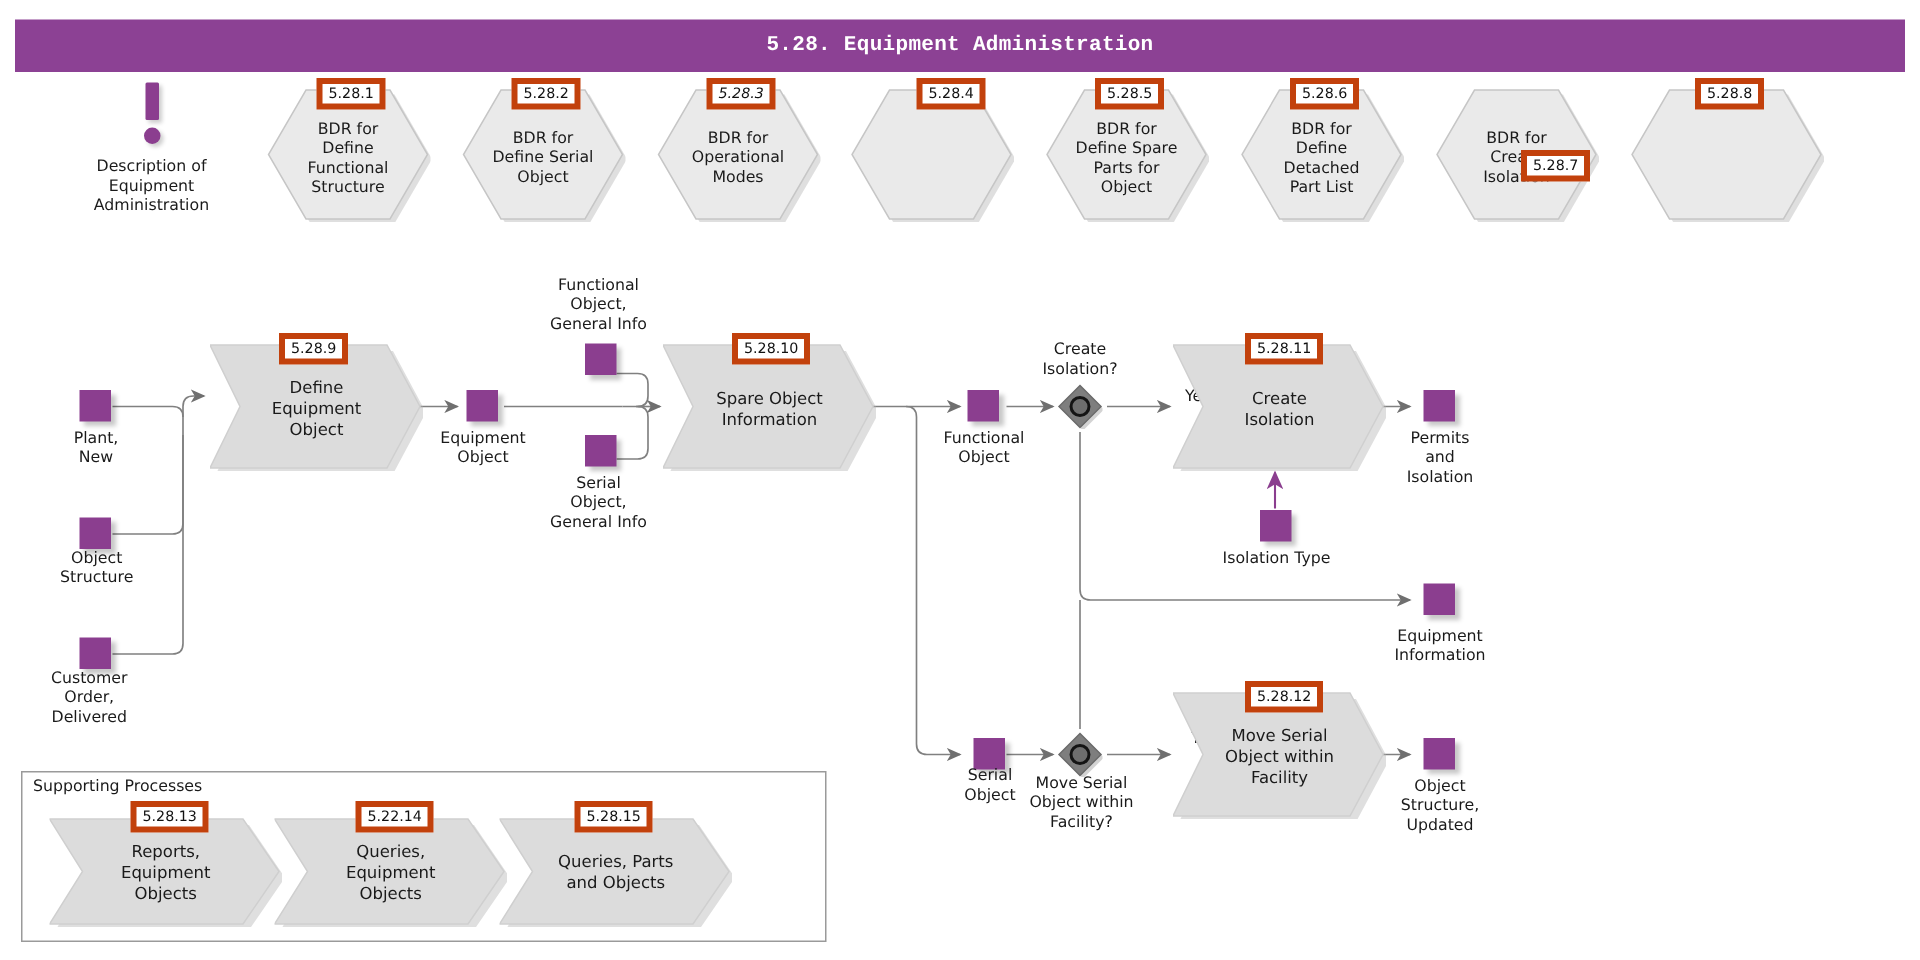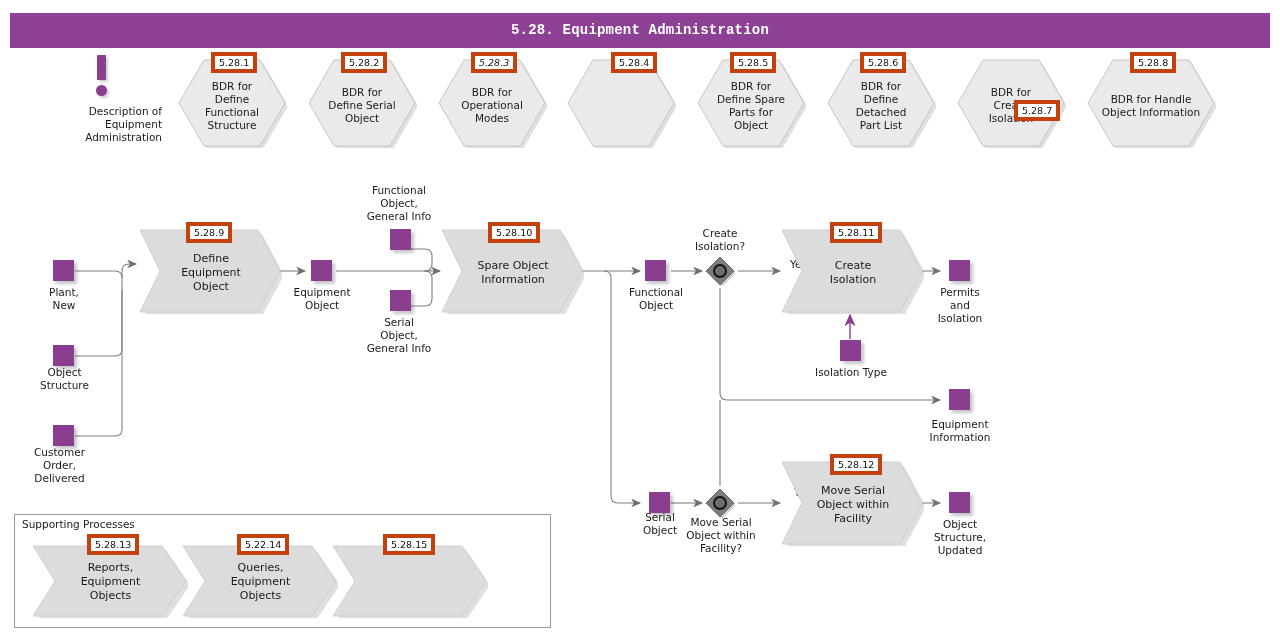--- a/index.html
+++ b/index.html
@@ -172,21 +172,21 @@
     height: 11px;
     border-radius: 50%;
     background: #8B3E8F;
     box-shadow: 2px 2px 3px rgba(0,0,0,0.20);
   }
   #desc-marker .bang-text {
     position: absolute;
     left: -20px;
     top: 50px;
     width: 122px;
-    text-align: right;
+    text-align: center;
     font-size: 10.5px;
     line-height: 13px;
     color: #1a1a1a;
     white-space: pre-line;
   }
 
   
   #support-box {
     position: absolute;
     left: 14px;
@@ -351,22 +351,20 @@
 Create
 Isolation</div>
 </div>
 <div class="idbadge" style="left:1014px; top:52px;margin-top:48px;">5.28.7</div>
 
 <div class="hexwrap" style="left:1086px; top:58px; width:130px; height:90px;">
   <svg class="hex" viewBox="0 0 130 90" xmlns="http://www.w3.org/2000/svg">
     <polygon points="27,2 103,2 128,45 103,88 27,88 2,45" fill="#b9b9b9" opacity="0.45" transform="translate(3,3)"></polygon>
     <polygon points="27,2 103,2 128,45 103,88 27,88 2,45" fill="#EAEAEA" stroke="#c6c6c6" stroke-width="1"></polygon>
   </svg>
-  <div class="hex-label" style="top:35px;">BDR for Handle
-Object Information</div>
 </div>
 <div class="idbadge" style="left:1130px; top:52px;">5.28.8</div>
 
 <div class="dsq" style="left:53px; top:260px;"></div>
 <div class="dlabel" style="left:14px; top:286px; width:100px;">Plant,
 New</div>
 
 <div class="dsq" style="left:53px; top:345px;"></div>
 <div class="dlabel" style="left:7px; top:366px; width:115px;">Object
 Structure</div>
@@ -504,14 +502,16 @@
 Equipment
 Objects</div>
 </div>
 <div class="idbadge" style="left:237px; top:534px;">5.22.14</div>
 
 <div class="chevwrap" style="left:333px; top:544px; width:155px; height:74px;">
   <svg class="chev" viewBox="0 0 155 74" xmlns="http://www.w3.org/2000/svg">
     <polygon points="0,2 129,2 153,37 129,72 0,72 22,37" fill="#b9b9b9" opacity="0.45" transform="translate(4,4)"></polygon>
     <polygon points="0,2 129,2 153,37 129,72 0,72 22,37" fill="#DCDCDC" stroke="#cfcfcf" stroke-width="1"></polygon>
   </svg>
+  <div class="chev-label" style="top:24px;">Queries, Parts
+and Objects</div>
 </div>
 <div class="idbadge" style="left:383px; top:534px;">5.28.15</div>
 
 </body></html>

